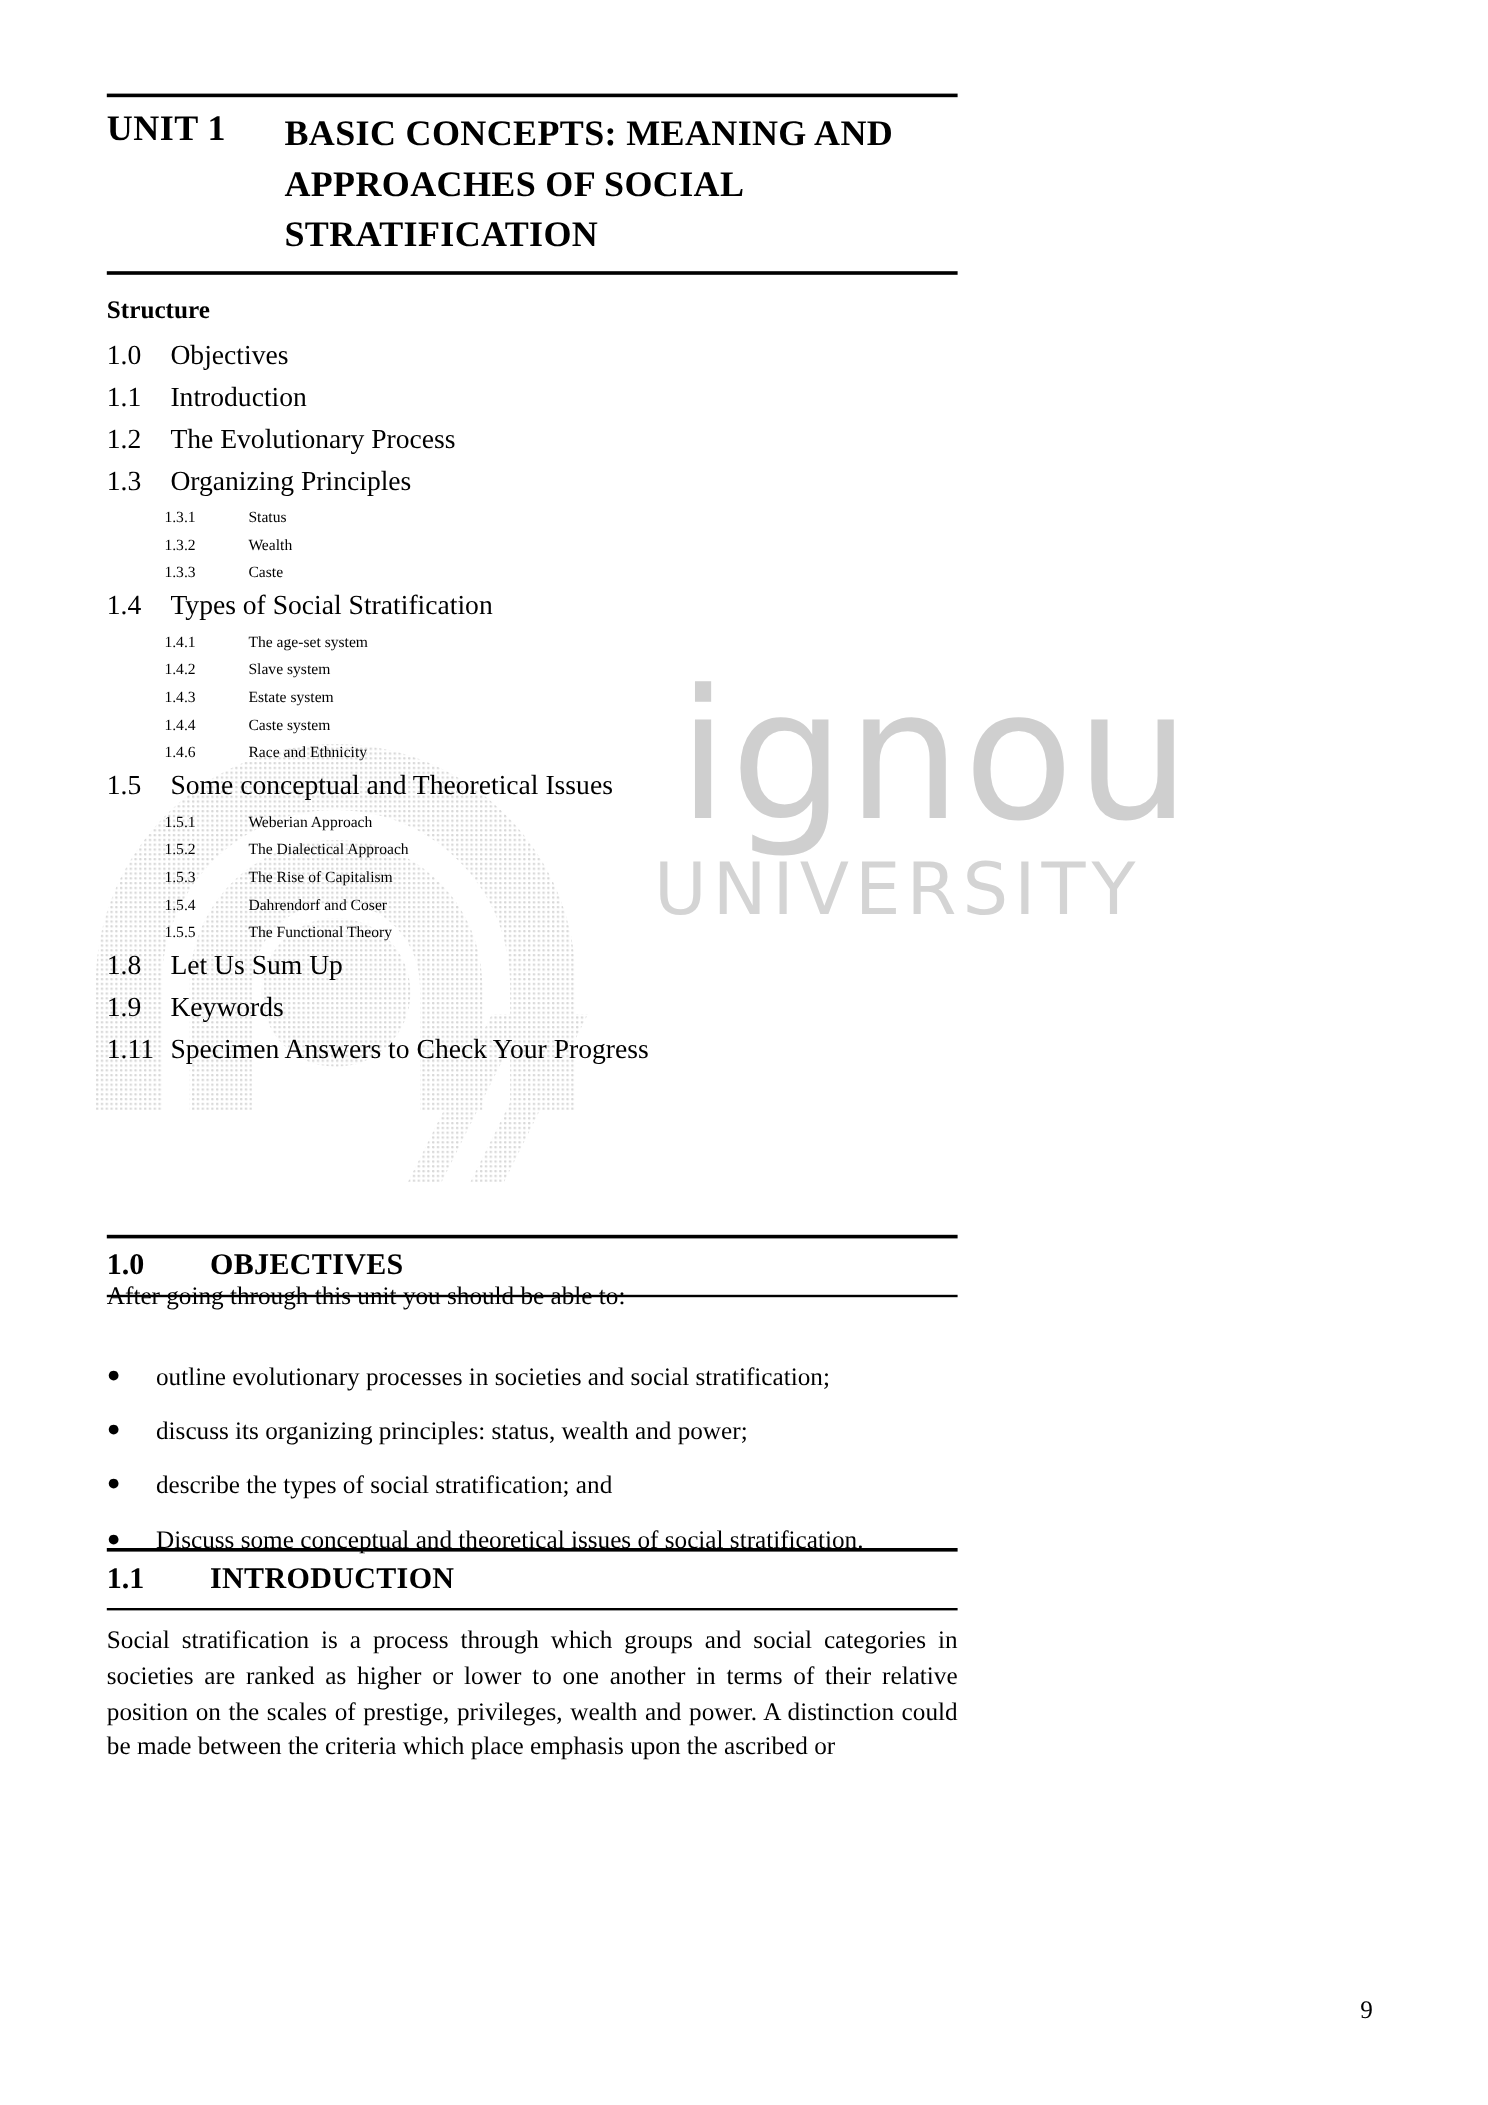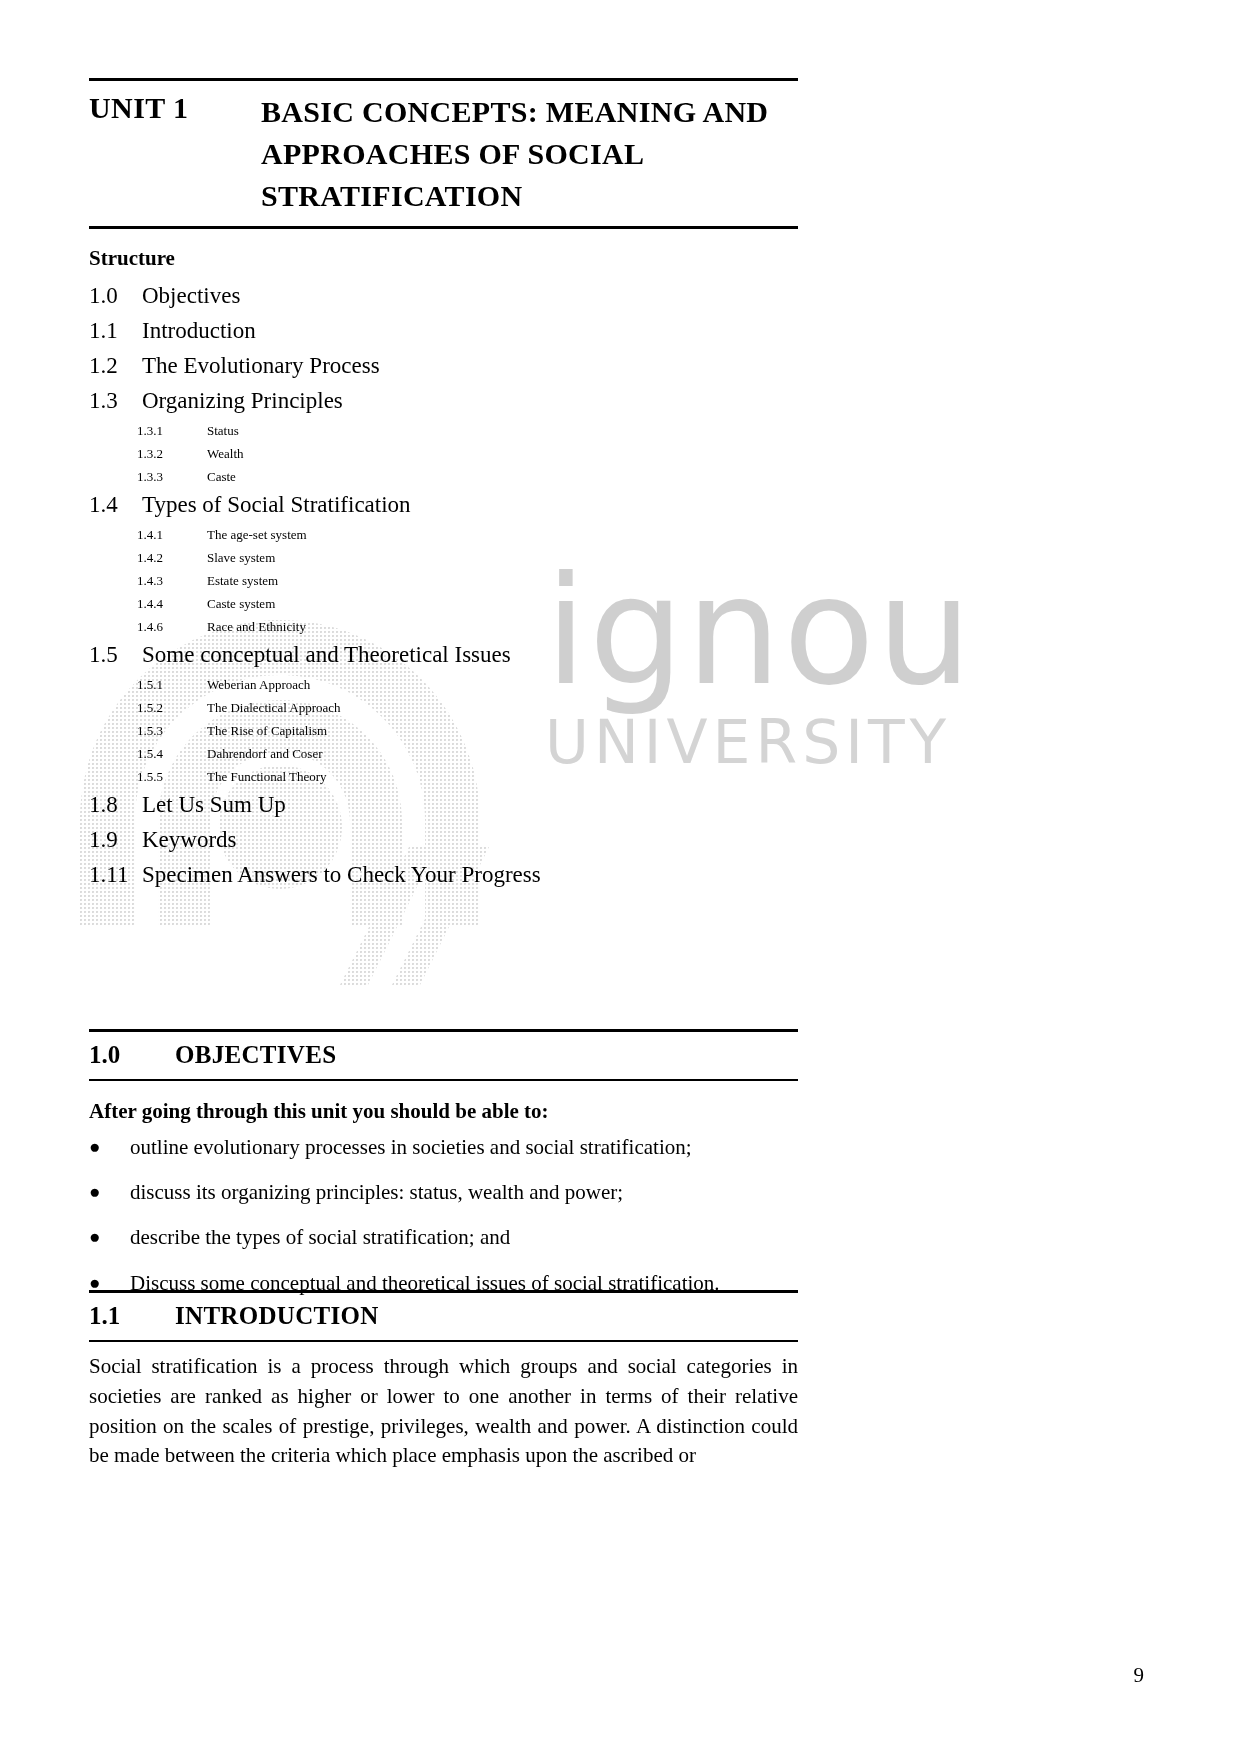--- a/index.html
+++ b/index.html
@@ -40,20 +40,21 @@
     width: 530px;
     opacity: 0.42;
   }
   .wm-ignou {
     font-family: "DejaVu Sans", sans-serif;
     font-size: 150px;
     line-height: 0.95;
     letter-spacing: 2px;
     color: #8f8f8f;
     font-weight: 400;
+    margin-left: 20px;
   }
   .wm-peoples {
     font-family: "DejaVu Sans", sans-serif;
     font-size: 60px;
     letter-spacing: 5px;
     color: #9a9a9a;
     margin-top: 22px;
     white-space: nowrap;
   }
   .wm-univ {
@@ -86,21 +87,20 @@
   .unit-block {
     position: absolute;
     left: 89px;
     top: 78px;
     width: 709px;
   }
   .unit-title-row {
     display: flex;
     align-items: flex-start;
     padding-top: 10px;
-    gap: 24px;
   }
   .unit-label {
     font-weight: bold;
     font-size: 30px;
     letter-spacing: 0.4px;
     white-space: nowrap;
     width: 148px;
     flex: 0 0 148px;
   }
   .unit-name {
@@ -343,21 +343,21 @@
 
     <div class="sec" style="top:1029px;">
       <div class="rule-thick"></div>
       <div class="sec-inner">
         <div class="sec-num">1.0</div>
         <div class="sec-title">OBJECTIVES</div>
       </div>
       <div class="rule-thin"></div>
     </div>
 
-    <div class="para" style="top:1097px;font-weight:bold;">After going through this unit you should be able to:</div>
+    <div class="para" style="top:1066px;">After going through this unit you should be able to:</div>
 
     <div class="bullets" id="obj-bullets" style="top:1135px;">
         <div class="bullet-row">
           <div class="bullet-dot">●</div>
           <div>outline evolutionary processes in societies and social stratification;</div>
         </div>
         <div class="bullet-row">
           <div class="bullet-dot">●</div>
           <div>discuss its organizing principles: status, wealth and power;</div>
         </div>

